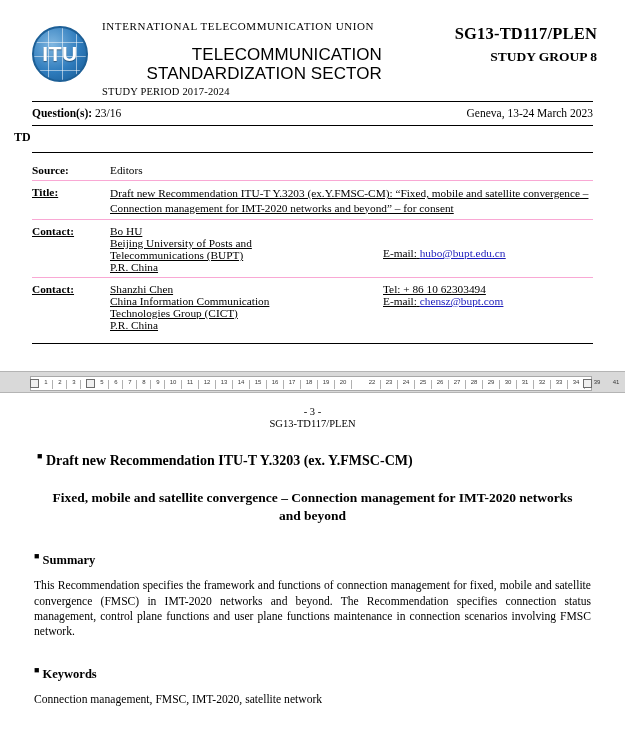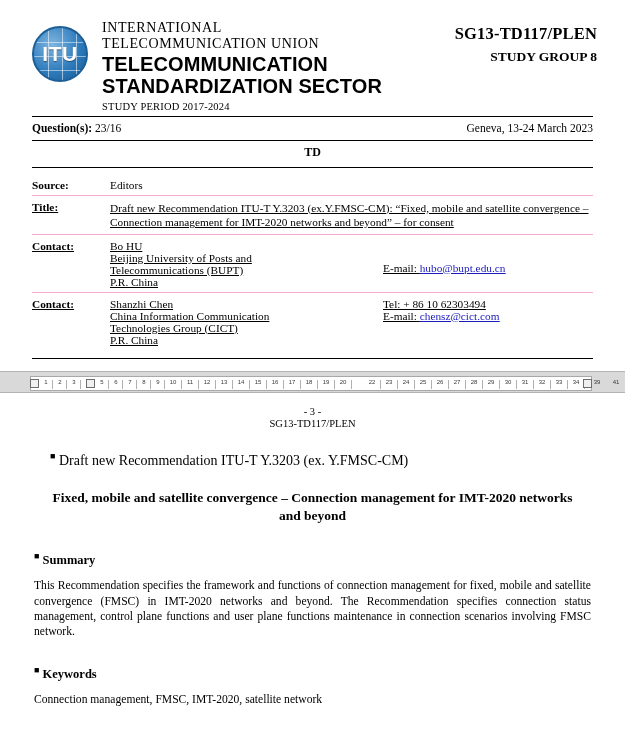--- a/index.html
+++ b/index.html
@@ -75,30 +75,31 @@
     letter-spacing: 0.5px;
     font-family: "Liberation Sans", sans-serif;
     text-shadow: 0 1px 1px rgba(0,0,0,0.4);
   }
   .header-mid {
     flex: 1 1 auto;
     padding-left: 8px;
   }
   .org-line {
     font-family: "Liberation Serif", serif;
-    font-size: 14px;
+    font-size: 11px;
     letter-spacing: 0.6px;
-    margin-bottom: 1px;
+    margin-bottom: 13px;
   }
   .org-big {
     font-family: "Liberation Sans", sans-serif;
-    font-size: 20px;
-    font-weight: bold;
+    font-size: 17px;
+    font-weight: normal;
     line-height: 1.12;
     letter-spacing: 0.1px;
+    text-align: right;
   }
   .org-period {
     font-size: 10.5px;
     margin-top: 3px;
     letter-spacing: 0.2px;
   }
   .header-right {
     flex: 0 0 215px;
     text-align: right;
     padding-top: 4px;
@@ -126,21 +127,21 @@
     border-bottom: 1px solid #000;
   }
   .qrow {
     display: flex;
     justify-content: space-between;
     padding: 5px 18px 2px 18px;
     font-size: 11.5px;
   }
   .qrow .q-left b { font-weight: bold; }
   .td-center {
-    text-align: center;
+    text-align: left;
     font-weight: bold;
     font-size: 12px;
     padding: 4px 0 3px 0;
   }
   table.meta {
     width: calc(100% - 36px);
     margin: 8px 18px;
     border-collapse: collapse;
     font-size: 11.3px;
   }
@@ -231,23 +232,23 @@
     font-size: 10.5px;
     margin-top: 2px;
   }
   .pg-code {
     text-align: center;
     font-size: 10.5px;
     margin-top: 1px;
   }
   .doc-h1 {
     font-size: 14px;
-    font-weight: normal;
+    font-weight: bold;
     margin-top: 22px;
-    margin-left: 16px;
+    margin-left: 3px;
   }
   .doc-h2 {
     font-size: 13.5px;
     font-weight: bold;
     text-align: center;
     line-height: 1.35;
     margin-top: 20px;
     padding: 0 12px;
   }
   .sec-h {
@@ -349,21 +350,21 @@
         <td class="val">
           <div>Shanzhi Chen</div>
           <div>China Information Communication</div>
           <div>Technologies Group (CICT)</div>
           <div>P.R. China</div>
         </td>
         <td class="val2">
           <div>Tel: + 86 10 62303494</div>
           <div>
             <span>E-mail:</span>
-            <a class="maillink" href="#">chensz@cict.com</a>
+            <a class="maillink" href="#">chensz@bupt.com</a>
           </div>
         </td>
       </tr>
     </tbody>
       </table>
 
     <div class="rule thin" style="margin-top:2px"></div>
   </div>
 
   <div class="ruler">

